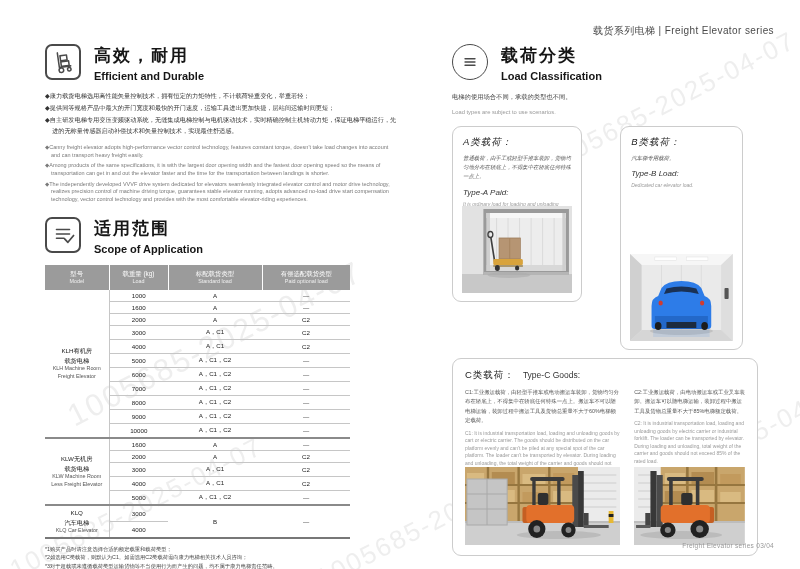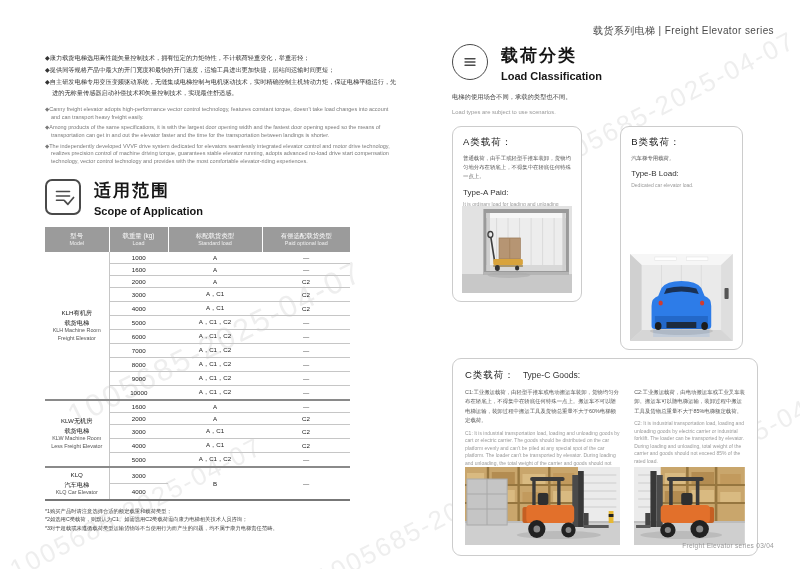--- a/index.html
+++ b/index.html
@@ -45,21 +45,21 @@
   .model-cell { border-right:1px solid #c6c6c6; vertical-align:middle; }
   .m-zh { font-size:6.2px; line-height:1.55; color:#222; }
   .m-en { font-size:5.4px; line-height:1.45; color:#555; }
 
   .notes-zh { margin-top:6px; }
   .note-zh { font-size:5.3px; line-height:1.6; color:#444; }
 
   .intro-zh { margin-top:11px; font-size:6.3px; color:#444; }
   .intro-en { margin-top:7px; font-size:5.8px; color:#999; }
 
-  .load-boxes { margin-top:11px; display:flex; gap:23px; }
+  .load-boxes { margin-top:11px; display:flex; gap:23px;font-style:italic; }
   .load-box { position:relative; border:1px solid #ccc; border-radius:9px; background:#fff; padding:9px 10px; }
   .box-a { width:153px; height:176px; }
   .box-b { width:144px; height:224px;margin-left:15px; }
   .box-title { font-size:9.5px; color:#222; letter-spacing:1px; }
   .box-zh { margin-top:5px; font-size:5.4px; line-height:1.7; color:#555; }
   .box-sub { margin-top:6px; font-size:8px; color:#333; }
   .box-en { margin-top:4px; font-size:5px; line-height:1.5; color:#9a9a9a; }
   .box-photo { position:absolute; left:9px; right:9px; bottom:8px; height:87px; overflow:hidden; }
   .box-photo svg, .c-photo svg { width:100%; height:100%; display:block; }
 
@@ -85,20 +85,37 @@
   <div class="wm wm1">1005685-2025-04-07</div>
   <div class="wm wm2">1005685-2025-04-07</div>
   <div class="wm wm3">1005685-2025-04-07</div>
   <div class="wm wm4">1005685-2025-04-07</div>
   <div class="wm wm5">1005685-2025-04-07</div>
 
   <div class="page-header">载货系列电梯 | Freight Elevator series</div>
 
   <div class="col-left">
 
+    <div class="sec-head">
+      <div class="sec-icon">
+        <svg width="24" height="24" viewBox="0 0 22 22" fill="none" stroke="#4a4a4a" stroke-width="1.4" stroke-linecap="round" stroke-linejoin="round">
+          <g transform="rotate(-8 11 11)">
+            <path d="M7 2 L7 15.5 L17.5 15.5"></path>
+            <circle cx="8.5" cy="18.3" r="2.1"></circle>
+            <circle cx="15.8" cy="18.3" r="1.6"></circle>
+            <rect x="9" y="5" width="6" height="4.6"></rect>
+            <rect x="9" y="10.6" width="7.2" height="4.2"></rect>
+          </g>
+        </svg>
+      </div>
+      <div class="sec-titles">
+        <div class="t-zh">高效，耐用</div>
+        <div class="t-en">Efficient and Durable</div>
+      </div>
+    </div>
 
     <div class="bullets-zh">
         <div class="b-zh">◆康力载货电梯选用高性能矢量控制技术，拥有恒定的力矩特性，不计载荷轻重变化，举重若轻；</div>
         <div class="b-zh">◆提供同等规格产品中最大的开门宽度和最快的开门速度，运输工具进出更加快捷，层站间运输时间更短；</div>
         <div class="b-zh">◆自主研发电梯专用变压变频驱动系统，无缝集成电梯控制与电机驱动技术，实时精确控制主机转动力矩，保证电梯平稳运行，先进的无称量传感器启动补偿技术和矢量控制技术，实现最佳舒适感。</div>
       </div>
     <div class="bullets-en">
         <div class="b-en">◆Canny freight elevator adopts high-performance vector control technology, features constant torque, doesn't take load changes into account and can transport heavy freight easily.</div>
         <div class="b-en">◆Among products of the same specifications, it is with the largest door opening width and the fastest door opening speed so the means of transportation can get in and out the elevator faster and the time for the transportation between landings is shorter.</div>
         <div class="b-en">◆The independently developed VVVF drive system dedicated for elevators seamlessly integrated elevator control and motor drive technology, realizes precision control of machine driving torque, guarantees stable elevator running, adopts advanced no-load drive start compensation technology, vector control technology and provides with the most comfortable elevator-riding experiences.</div>

